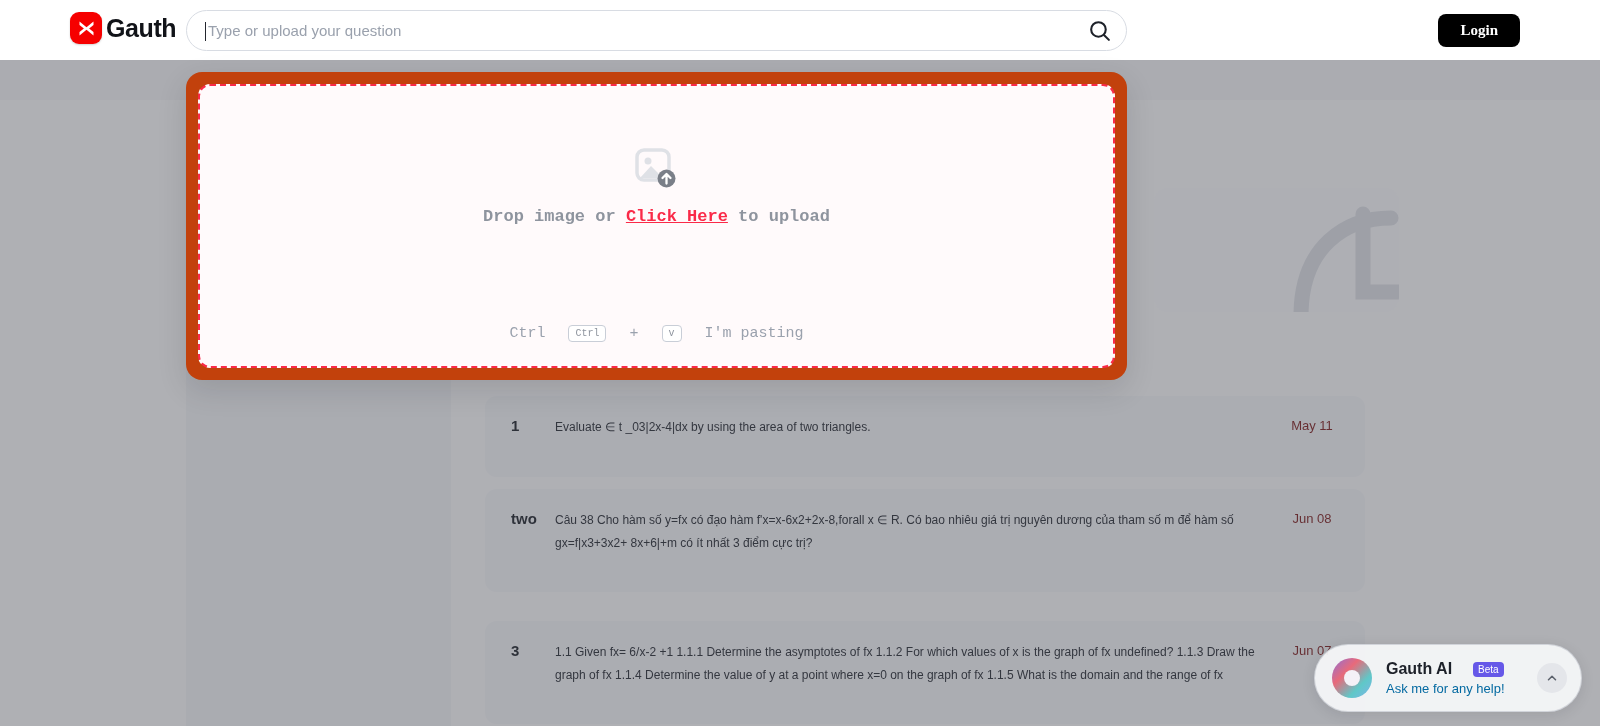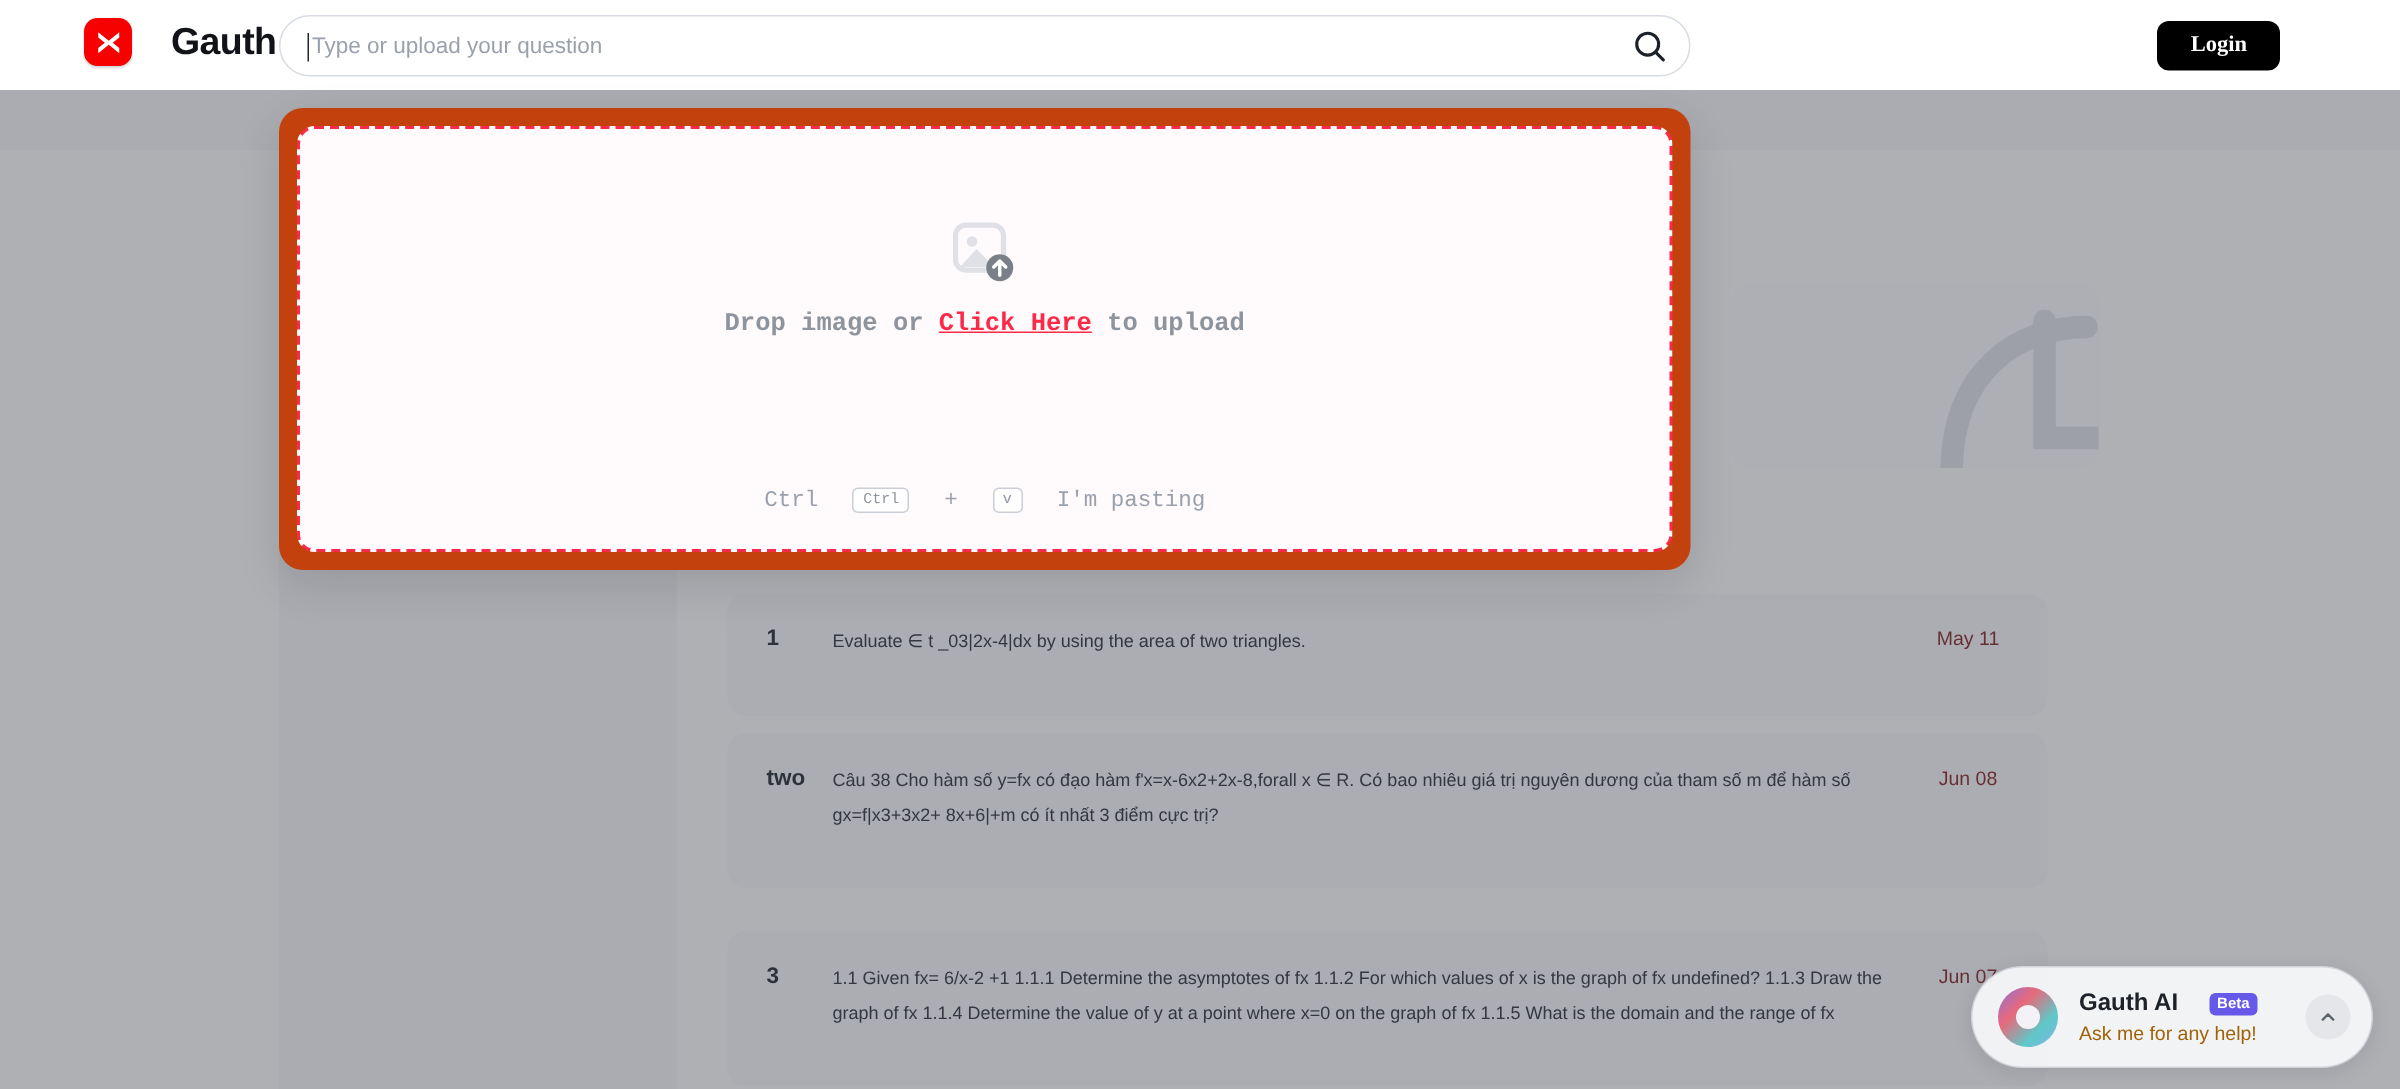--- a/index.html
+++ b/index.html
@@ -12,21 +12,21 @@
   #root { position: relative; width: 1600px; height: 726px; background: #ffffff; }
 
   
   .header {
     position: absolute; top: 0; left: 0;
     width: 1600px; height: 60px;
     background: #ffffff;
     display: flex; align-items: center;
     z-index: 40;
   }
-  .brand { position: absolute; left: 56px; top: 12px; display: flex; align-items: center; gap: 26px; }
+  .brand { position: absolute; left: 70px; top: 12px; display: flex; align-items: center; gap: 4px; }
   .brand-mark {
     width: 32px; height: 32px; border-radius: 9px;
     background: #f60000;
     display: flex; align-items: center; justify-content: center;
     box-shadow: 0 1px 2px rgba(0,0,0,.18);
   }
   .brand-name { font-size: 25px; font-weight: 700; color: #111318; letter-spacing: -.4px; }
 
   .searchbar {
     position: absolute; left: 186px; top: 10px;
@@ -147,24 +147,24 @@
     padding: 0 14px 0 16px;
     z-index: 60;
     box-shadow: 0 3px 14px rgba(20,22,28,.10);
   }
   .orb { width: 42px; height: 42px; border-radius: 50%; flex: none; }
   .chat-meta { flex: 1; }
   .chat-title-row { display: flex; align-items: center; gap: 21px; }
   .chat-title { font-size: 16px; font-weight: 700; color: #1d2129; }
   .beta {
     background: #6658e8; color: #fff;
-    font-size: 10px; font-weight: 700;
+    font-size: 10px; font-weight: 400;
     border-radius: 4px; padding: 2px 5px; line-height: 11px;
   }
-  .chat-sub { font-size: 13px; color: #a16207; margin-top: 3px; }
+  .chat-sub { font-size: 13px; color: #0369a1; margin-top: 3px; }
   .chat-toggle {
     width: 30px; height: 30px; border-radius: 50%;
     background: #e4e6ea; border: none;
     display: flex; align-items: center; justify-content: center;
     cursor: pointer; flex: none;
   }
 </style>
 </head>
 <body>
 

